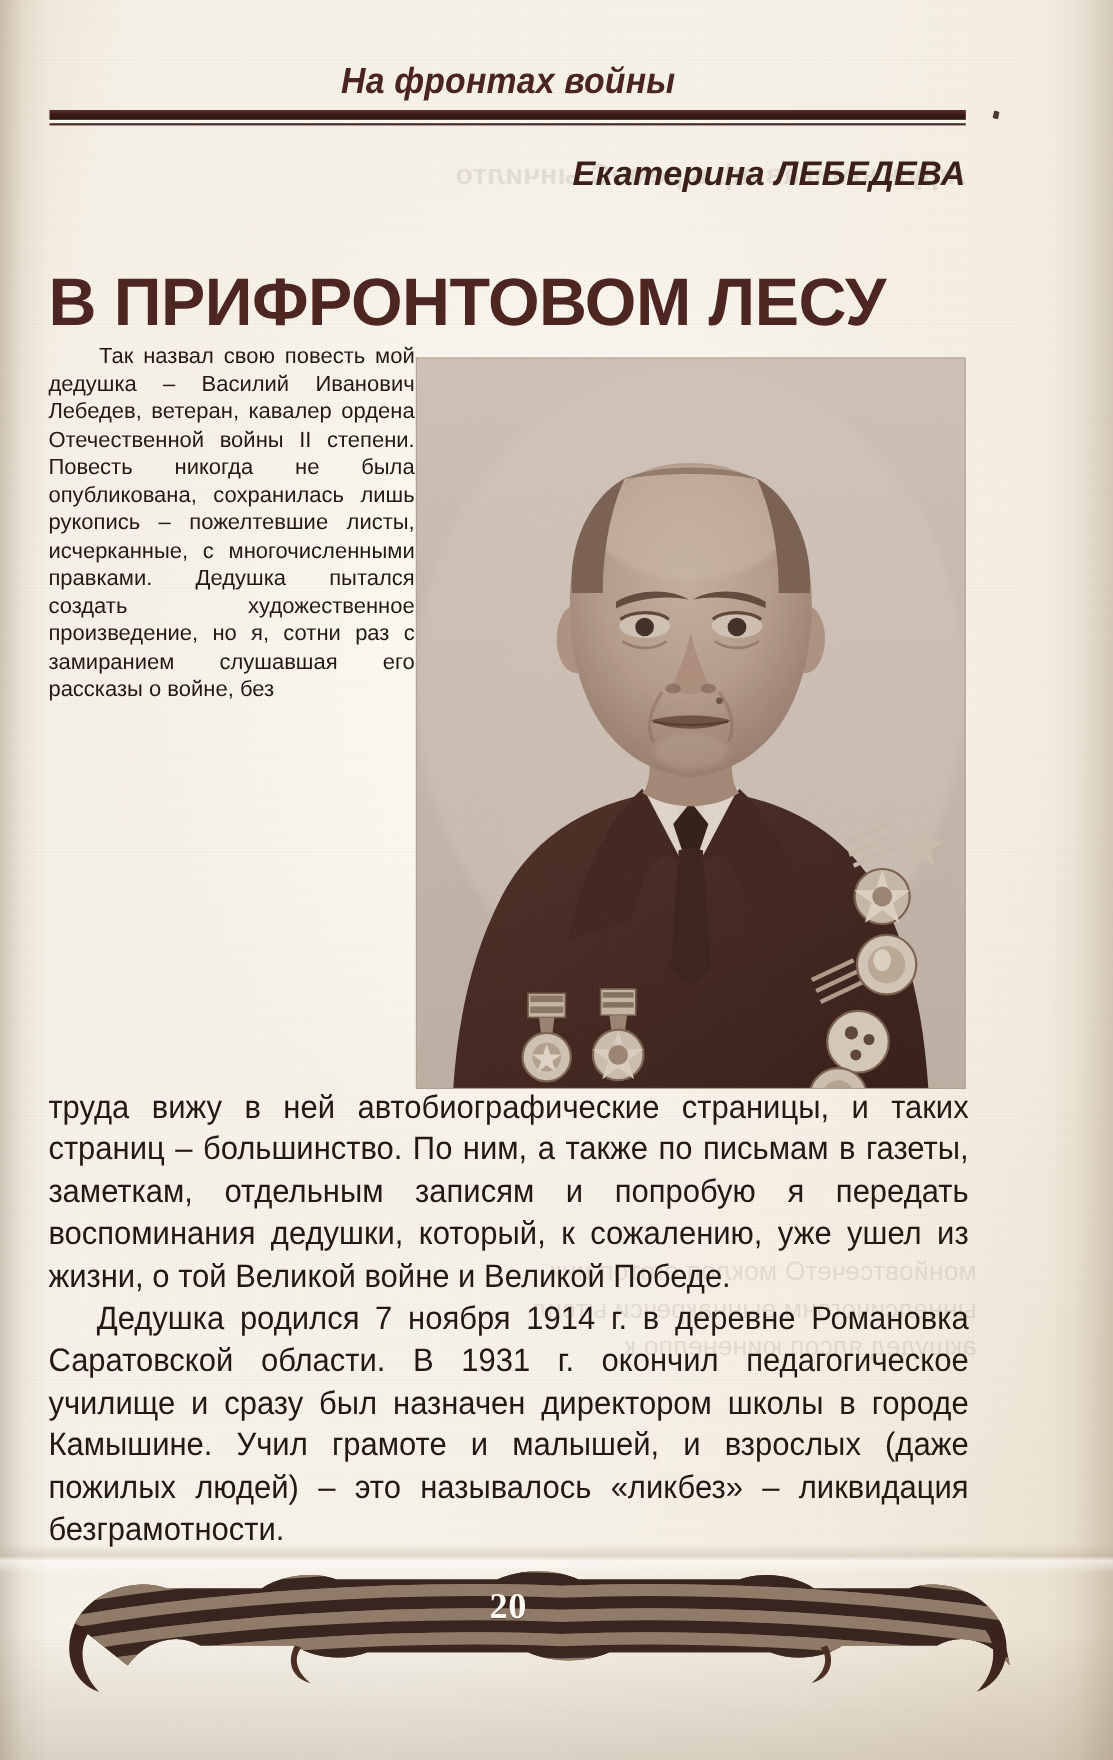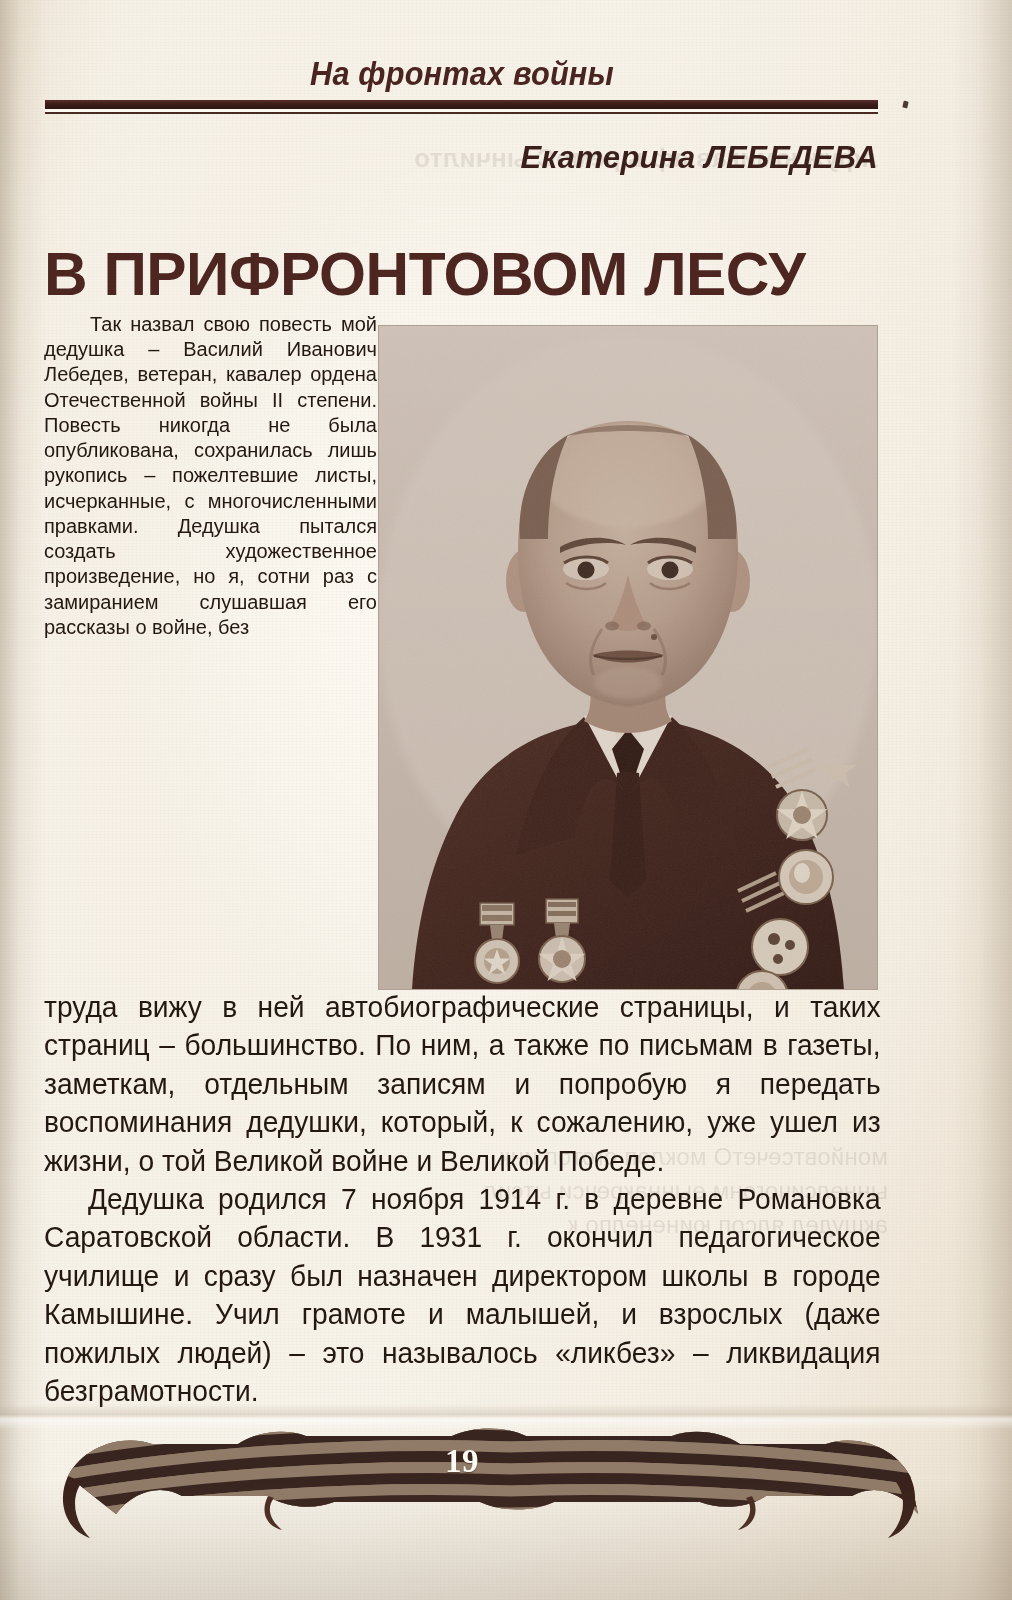--- a/index.html
+++ b/index.html
@@ -389,18 +389,18 @@
       <path d="M850 58 C 862 84 852 112 828 120 C 844 104 848 80 836 64 Z"></path>
     </g>
     <g fill="#4a2c22">
       <path d="M208 78 C 200 94 206 108 222 112 C 210 102 206 90 214 80 Z"></path>
       <path d="M680 26 C 688 12 682 6 666 4 C 678 10 682 18 676 26 Z" opacity="0"></path>
       <path d="M692 78 C 700 94 694 108 678 112 C 690 102 694 90 686 80 Z"></path>
     </g>
   </svg>
 </div>
 
-<div class="pagenum">19</div>
+<div class="pagenum">20</div>
 
 <div class="left-shadow"></div>
 <div class="right-shadow"></div>
 <div class="bottom-shadow"></div>
 <div class="fold-line"></div>
 
 </body></html>

